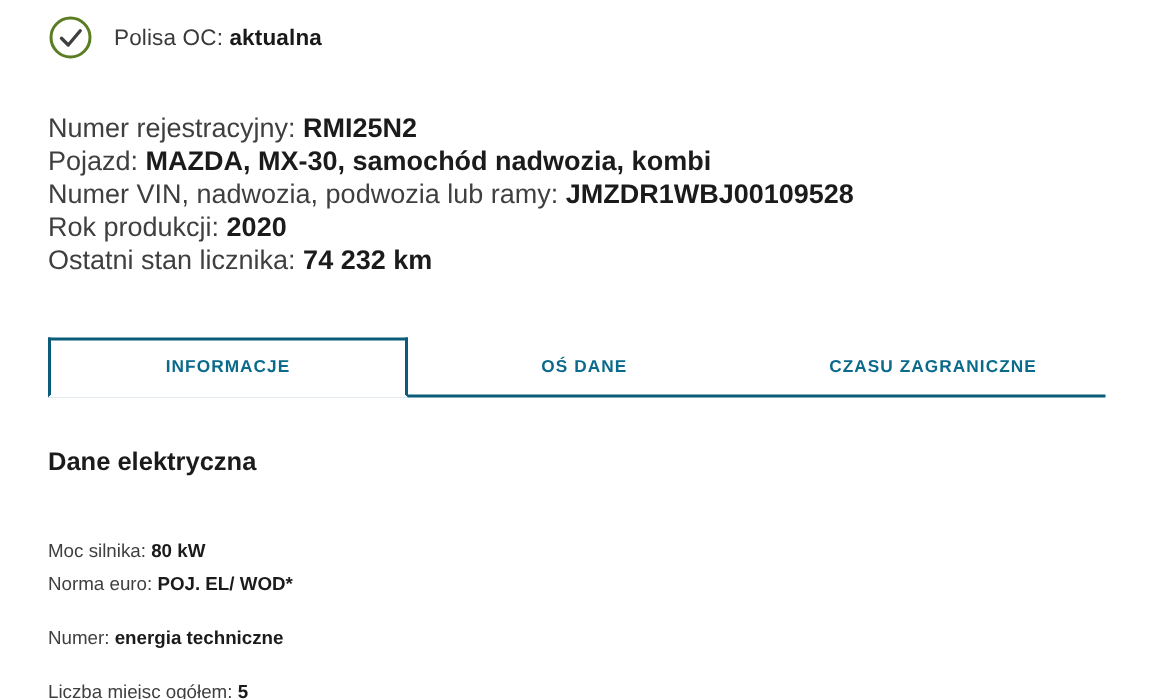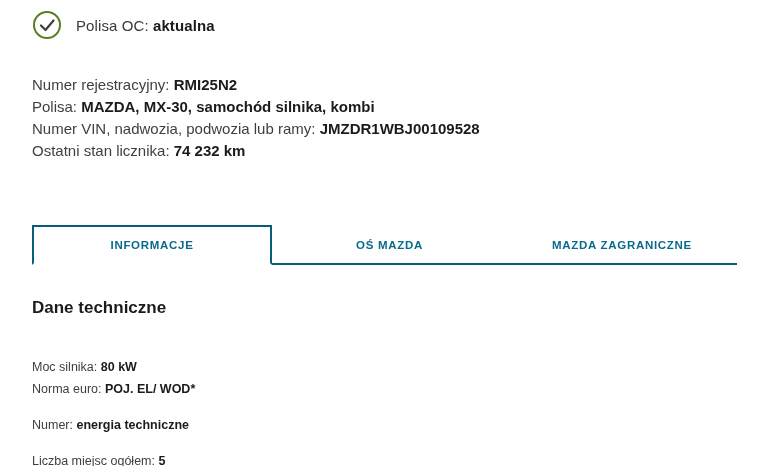--- a/index.html
+++ b/index.html
@@ -42,21 +42,21 @@
   .status-text b { font-weight: bold; color: #1a1a1a; }
 
   
   .details {
     position: absolute;
     left: 32px;
     top: 74px;
     width: 700px;
   }
   .detail-line {
-    font-size: 15px;
+    font-size: 18px;
     line-height: 22px;
     color: #3f3f3f;
     white-space: nowrap;
   }
   .detail-line .val {
     font-weight: bold;
     color: #1b1b1b;
   }
 
   
@@ -128,32 +128,33 @@
       <svg width="30" height="30" viewBox="0 0 30 30">
         <circle cx="15" cy="15" r="13" fill="none" stroke="#5a7d23" stroke-width="2"></circle>
         <polyline points="9,15.5 13.5,20 21.5,10.5" fill="none" stroke="#3f3f3f" stroke-width="2.2" stroke-linecap="round" stroke-linejoin="round"></polyline>
       </svg>
     </span>
     <span class="status-text"><span>Polisa OC: </span><b>aktualna</b></span>
   </div>
 
   <div class="details">
     <div class="detail-line"><span>Numer rejestracyjny: </span><span class="val">RMI25N2</span></div>
-    <div class="detail-line"><span>Polisa: </span><span class="val">MAZDA, MX-30, samochód silnika, kombi</span></div>
+    <div class="detail-line"><span>Pojazd: </span><span class="val">MAZDA, MX-30, samochód nadwozia, kombi</span></div>
     <div class="detail-line"><span>Numer VIN, nadwozia, podwozia lub ramy: </span><span class="val">JMZDR1WBJ00109528</span></div>
+    <div class="detail-line"><span>Rok produkcji: </span><span class="val">2020</span></div>
     <div class="detail-line"><span>Ostatni stan licznika: </span><span class="val">74 232 km</span></div>
   </div>
 
   <div class="tabs">
     <div class="tab w1 active">INFORMACJE</div>
-    <div class="tab w2">OŚ MAZDA</div>
-    <div class="tab w3">MAZDA ZAGRANICZNE</div>
+    <div class="tab w2">OŚ DANE</div>
+    <div class="tab w3">CZASU ZAGRANICZNE</div>
   </div>
 
-  <div class="section-title">Dane techniczne</div>
+  <div class="section-title">Dane elektryczna</div>
 
   <div class="tech">
     <div class="tech-line"><span>Moc silnika: </span><span class="val">80 kW</span></div>
     <div class="tech-line"><span>Norma euro: </span><span class="val">POJ. EL/ WOD*</span></div>
     <div class="tech-gap"></div>
     <div class="tech-line"><span>Numer: </span><span class="val">energia techniczne</span></div>
     <div class="tech-gap"></div>
     <div class="tech-line clipped"><span>Liczba miejsc ogółem: </span><span class="val">5</span></div>
   </div>
 

